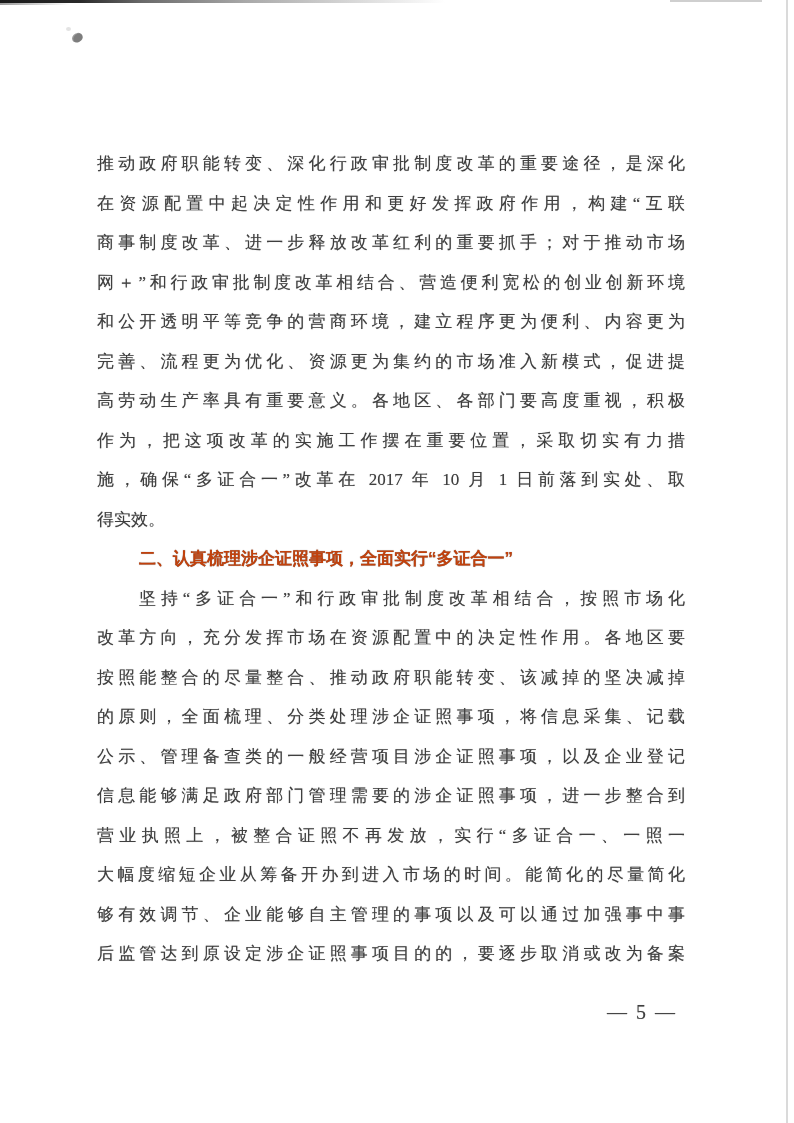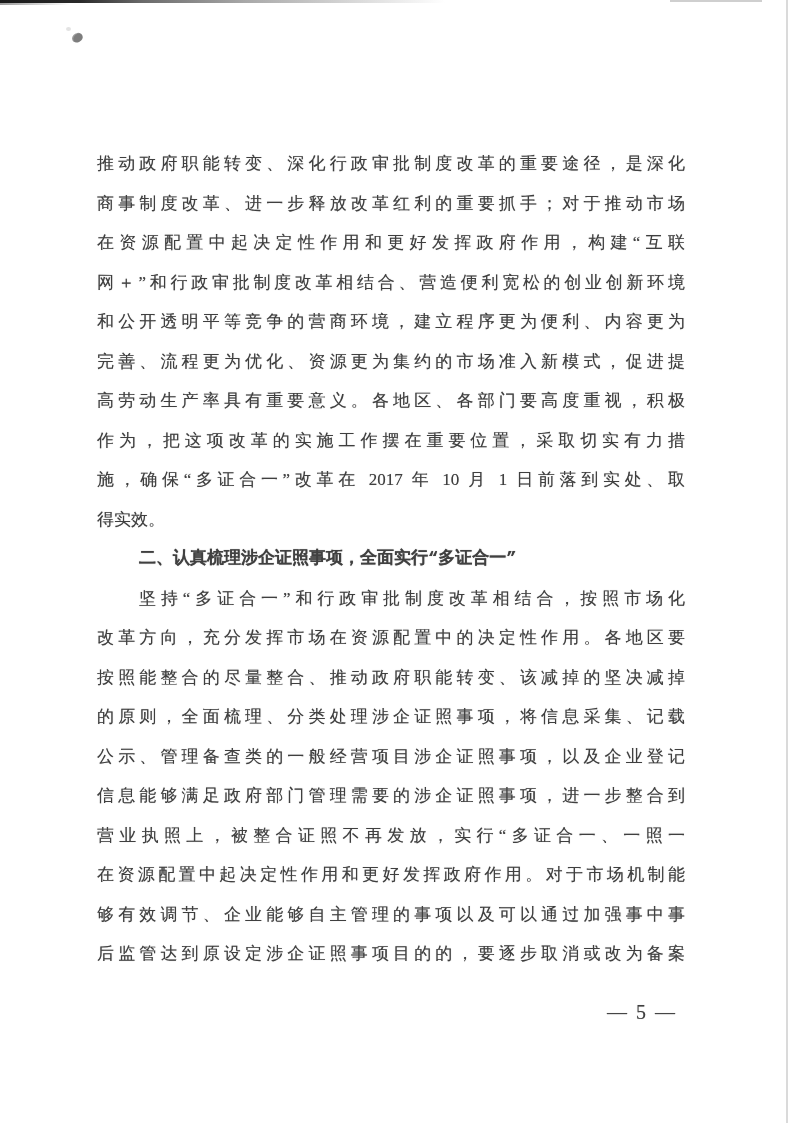--- a/index.html
+++ b/index.html
@@ -49,22 +49,22 @@
     text-shadow: 0 0 0.7px rgba(75,75,75,0.55);
   }
   .line {
     height: 39.5px; line-height: 39.5px;
     text-align: justify; text-align-last: justify;
     text-justify: inter-character;
   }
   .line.align-left { text-align: right; text-align-last: left; }
   .line.indent { text-indent: 42px; }
   .heading {
-    font-family: Liberation Mono, monospace;
-    font-weight: bold; color: #404040;
+    font-family: Liberation Sans, sans-serif;
+    font-weight: bold; color: #c2410c;
     text-shadow: 0 0 0.8px rgba(45,45,45,0.7);
   }
 
   .page-number {
     position: absolute; left: 592px; top: 1001px; width: 100px;
     text-align: center; font-size: 20px; color: #3f3f3f;
     letter-spacing: 2px;
     text-shadow: 0 0 0.7px rgba(75,75,75,0.55);
   }
 </style>
@@ -75,39 +75,39 @@
 
   <div class="artifact-top-edge"></div>
   <div class="artifact-top-edge-2"></div>
   <div class="artifact-top-right"></div>
   <div class="artifact-speck-faint"></div>
   <div class="artifact-speck"></div>
   <div class="artifact-right-line"></div>
 
   <div class="text-block">
     <div class="line">推动政府职能转变、深化行政审批制度改革的重要途径，是深化</div>
+    <div class="line">在资源配置中起决定性作用和更好发挥政府作用，构建“互联</div>
     <div class="line">商事制度改革、进一步释放改革红利的重要抓手；对于推动市场</div>
-    <div class="line">在资源配置中起决定性作用和更好发挥政府作用，构建“互联</div>
     <div class="line">网＋”和行政审批制度改革相结合、营造便利宽松的创业创新环境</div>
     <div class="line">和公开透明平等竞争的营商环境，建立程序更为便利、内容更为</div>
     <div class="line">完善、流程更为优化、资源更为集约的市场准入新模式，促进提</div>
     <div class="line">高劳动生产率具有重要意义。各地区、各部门要高度重视，积极</div>
     <div class="line">作为，把这项改革的实施工作摆在重要位置，采取切实有力措</div>
     <div class="line">施，确保“多证合一”改革在 2017 年 10 月 1 日前落到实处、取</div>
     <div class="line align-left">得实效。</div>
 
     <div class="line align-left indent heading">二、认真梳理涉企证照事项，全面实行“多证合一”</div>
 
     <div class="line indent">坚持“多证合一”和行政审批制度改革相结合，按照市场化</div>
     <div class="line">改革方向，充分发挥市场在资源配置中的决定性作用。各地区要</div>
     <div class="line">按照能整合的尽量整合、推动政府职能转变、该减掉的坚决减掉</div>
     <div class="line">的原则，全面梳理、分类处理涉企证照事项，将信息采集、记载</div>
     <div class="line">公示、管理备查类的一般经营项目涉企证照事项，以及企业登记</div>
     <div class="line">信息能够满足政府部门管理需要的涉企证照事项，进一步整合到</div>
     <div class="line">营业执照上，被整合证照不再发放，实行“多证合一、一照一</div>
-    <div class="line">在资源配置中起决定性作用和更好发挥政府作用。对于市场机制能</div>
+    <div class="line">大幅度缩短企业从筹备开办到进入市场的时间。能简化的尽量简化</div>
     <div class="line">够有效调节、企业能够自主管理的事项以及可以通过加强事中事</div>
     <div class="line">后监管达到原设定涉企证照事项目的的，要逐步取消或改为备案</div>
   </div>
 
   <div class="page-number">— 5 —</div>
 
 </div>
 
 </body></html>

